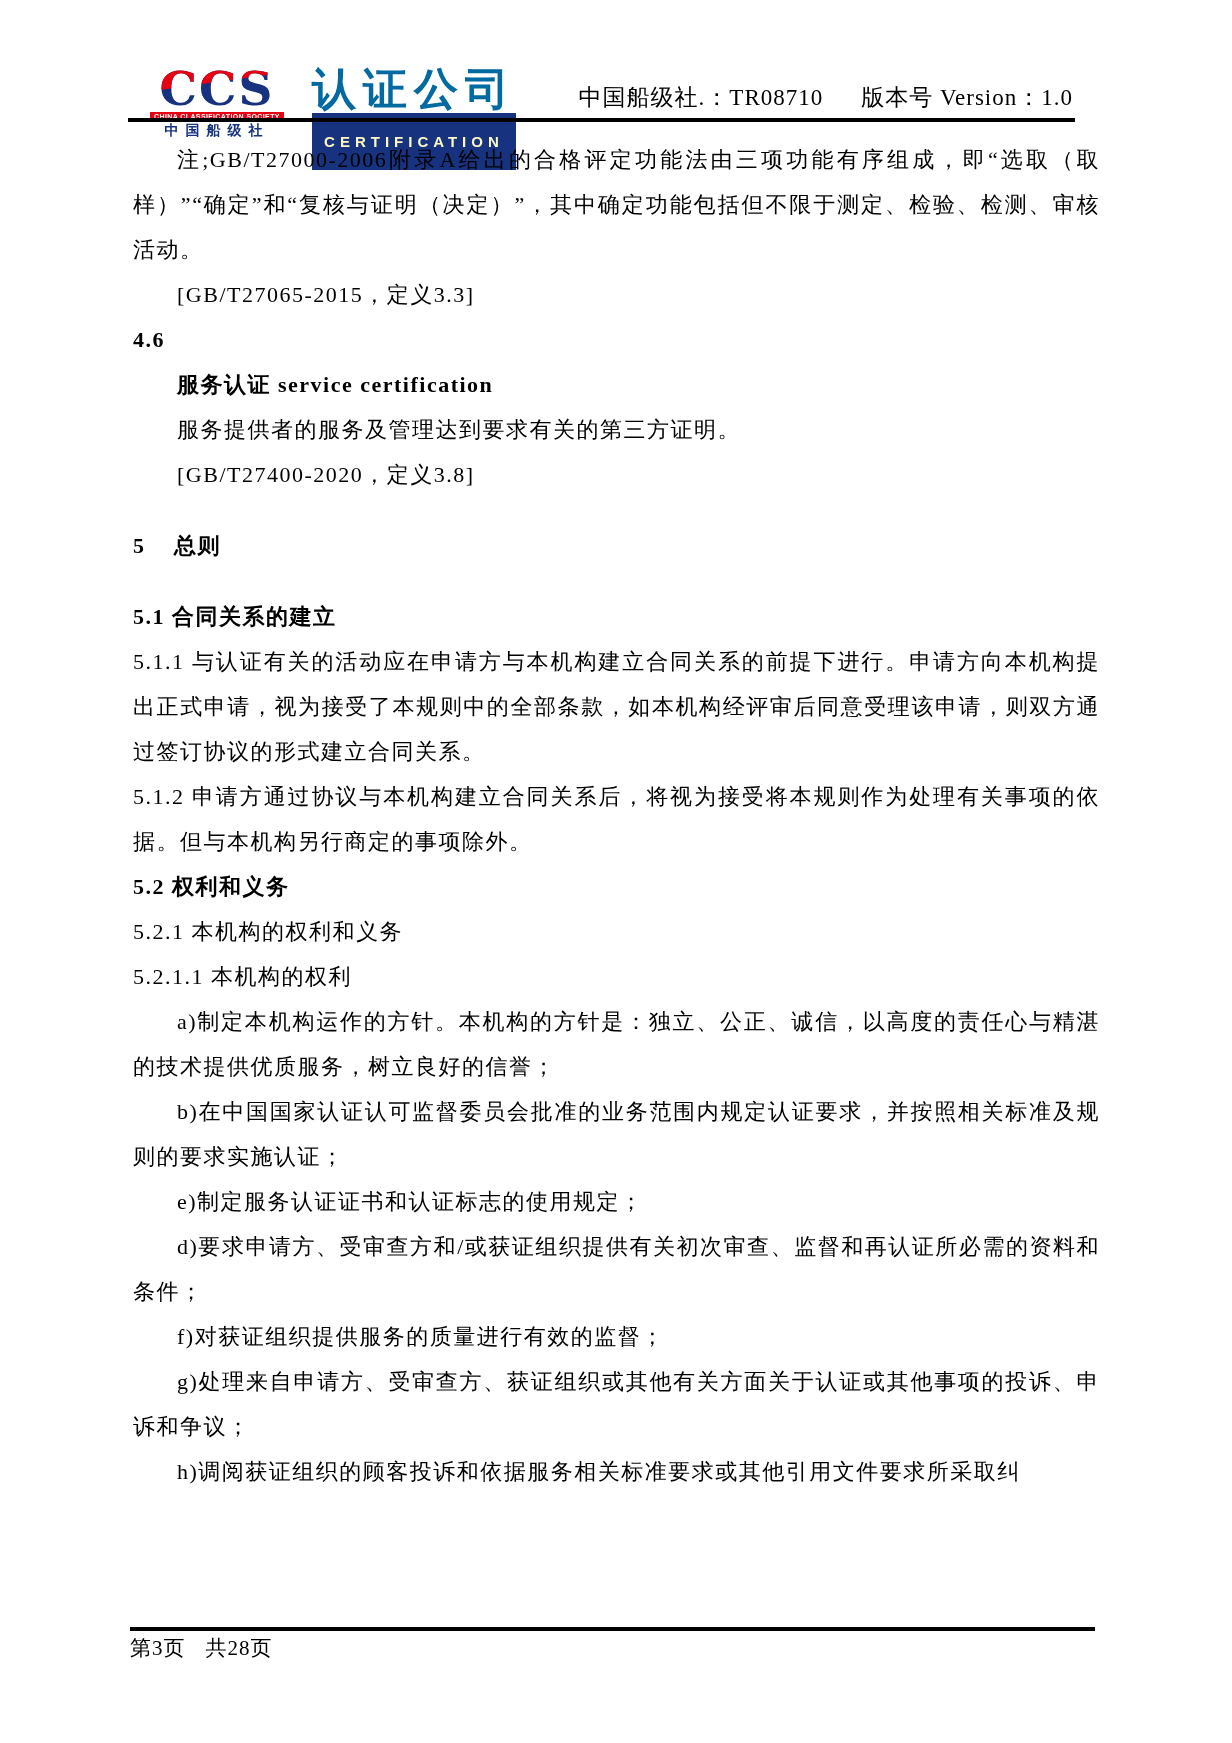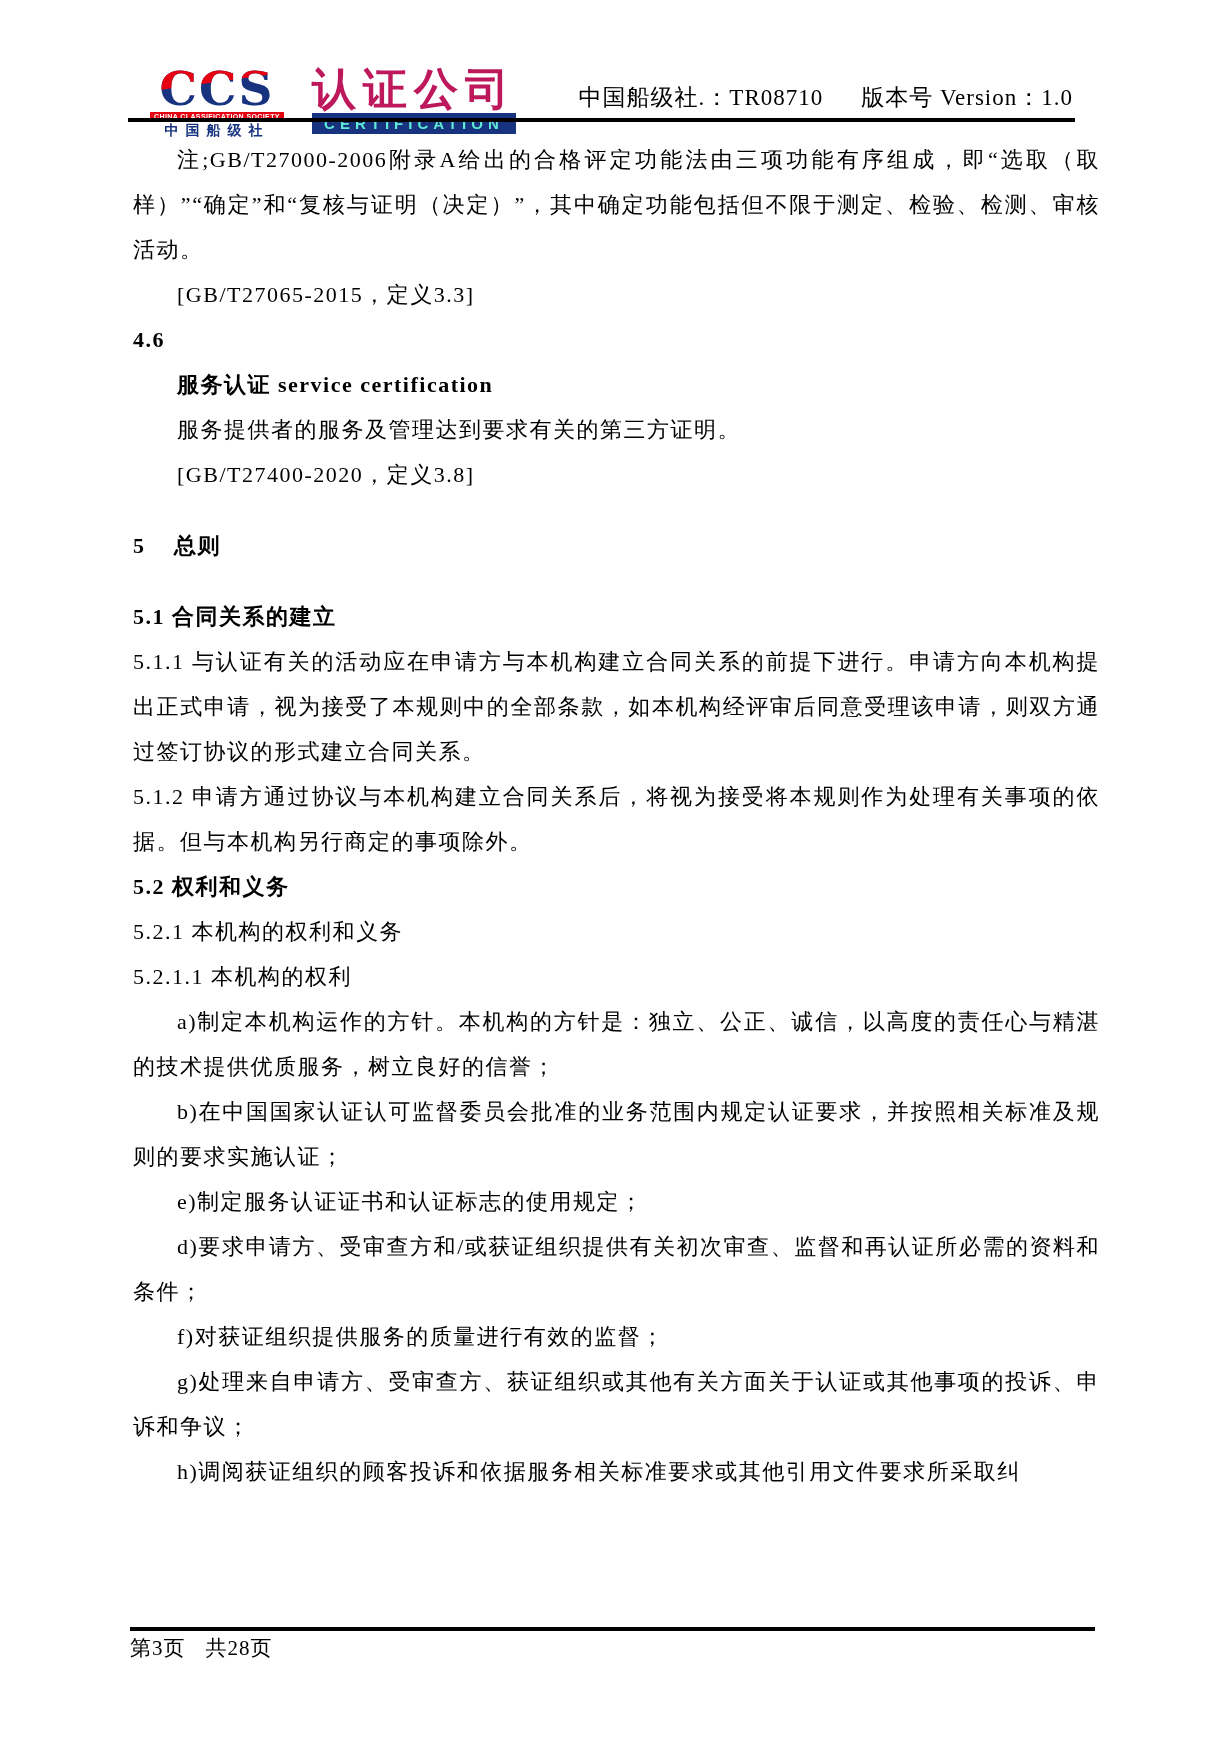--- a/index.html
+++ b/index.html
@@ -33,29 +33,29 @@
     font-size:7px; font-weight:bold; letter-spacing:0.4px;
     padding:1px 4px; white-space:nowrap;
   }
   .soc-cn {
     margin-top:1px;
     color:#17337f; font-family:"Liberation Sans",sans-serif;
     font-weight:bold; font-size:14px; letter-spacing:7px; white-space:nowrap;
   }
   .logo-col2 { display:flex; flex-direction:column; }
   .cn-name {
-    color:#be185d; font-family:"Liberation Sans",sans-serif;
+    color:#0369a1; font-family:"Liberation Sans",sans-serif;
     font-weight:bold; font-size:44px; line-height:44px; letter-spacing:7px; white-space:nowrap;
   }
   .cert-box {
     margin-top:2px; align-self:stretch;
-    background:#17337f; color:#5eead4; text-align:center;
+    background:#17337f; color:#fef9c3; text-align:center;
     font-family:"Liberation Sans",sans-serif;
     font-weight:bold; font-size:15px; letter-spacing:5px;
-    padding:2px 4px; white-space:nowrap;
+    padding:20px 4px; white-space:nowrap;
   }
   .doc-meta {
     position:absolute; top:82px; left:0; width:1073px;
     text-align:right; font-size:23px; letter-spacing:1px; white-space:nowrap;
   }
   .doc-meta .gap { display:inline-block; width:38px; }
   .header-rule { position:absolute; left:128px; top:118px; width:947px; height:4px; background:#000; }
 
   
   .content {

